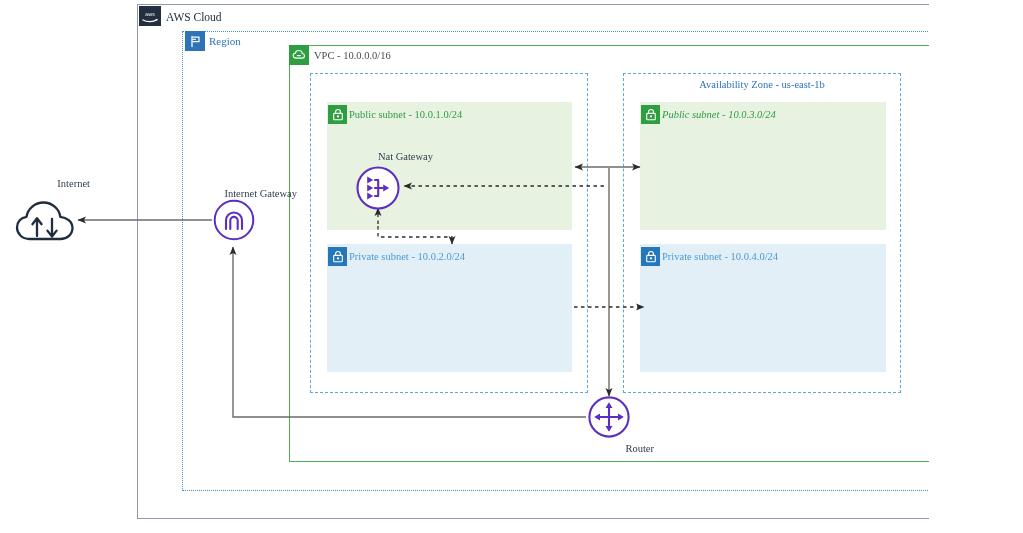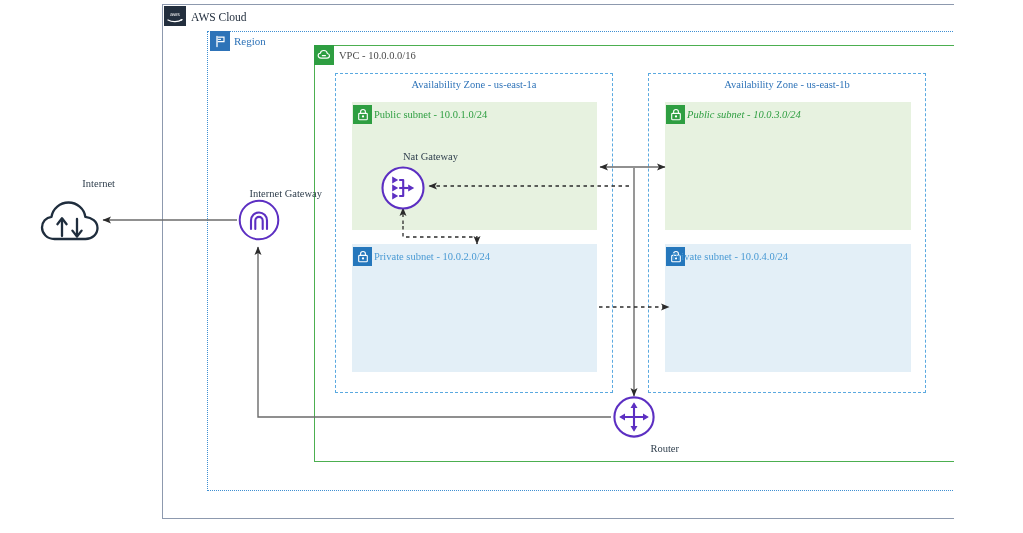--- a/index.html
+++ b/index.html
@@ -1,17 +1,17 @@
 <!DOCTYPE html>
 <html><head>
 <meta charset="utf-8">
 <style>
   html,body{margin:0;padding:0;background:#ffffff;}
   body{font-family:"Liberation Serif", serif;}
-  #canvas{position:relative;width:929px;height:533px;background:#ffffff;overflow:hidden;margin-left:25px;}
+  #canvas{position:relative;width:929px;height:533px;background:#ffffff;overflow:hidden;}
 
   .box{position:absolute;box-sizing:border-box;}
 
   
   .aws-cloud{border:1px solid #8d99ae;background:#ffffff;}
   .aws-badge{position:absolute;width:22px;height:20px;background:#232f3e;display:flex;
              align-items:center;justify-content:center;}
   .aws-badge svg{display:block;}
   .cloud-title{position:absolute;font-size:11.5px;color:#232f3e;white-space:nowrap;}
 
@@ -86,21 +86,20 @@
     <svg width="14" height="13" viewBox="0 0 14 13">
       <path d="M4.1,9.1 C2.2,9.1 1.2,7.9 1.2,6.6 C1.2,5.4 2.1,4.4 3.3,4.3
                C3.6,2.6 5.1,1.5 6.8,1.5 C8.6,1.5 10.1,2.8 10.3,4.5
                C11.6,4.7 12.5,5.6 12.5,6.8 C12.5,8.1 11.4,9.1 10,9.1 Z" fill="none" stroke="#ffffff" stroke-width="1.15" stroke-linejoin="round"></path>
       <path d="M5.3,6.6 L8.5,6.6" stroke="#ffffff" stroke-width="1.05" stroke-linecap="round"></path>
     </svg>
   </div>
   <div class="vpc-title" style="left:314px; top:50px;">VPC - 10.0.0.0/16</div>
 
   <div class="box az" style="left:310px; top:73px; width:278px; height:320px;"></div>
-  <div class="az-title" style="left:310px; top:79px; width:278px;">Availability Zone - us-east-1a</div>
 
   <div class="box subnet public" style="left:327px; top:102px; width:245px; height:128px;"></div>
   <div class="subnet-icon green" style="left:328px; top:105px;">
     <svg width="12" height="13" viewBox="0 0 12 13">
       <rect x="1.7" y="5.4" width="8.6" height="6.4" rx="0.9" fill="none" stroke="#ffffff" stroke-width="1.1"></rect>
       <path d="M3.6,5.4 L3.6,3.8 C3.6,2.35 4.75,1.5 6,1.5 C7.25,1.5 8.4,2.35 8.4,3.8 L8.4,5.4" fill="none" stroke="#ffffff" stroke-width="1.1"></path>
       <circle cx="6" cy="8.4" r="1.15" fill="#ffffff"></circle>
     </svg>
   </div>
   <div class="subnet-title green" style="left:349px; top:109px;">Public subnet - 10.0.1.0/24</div>
@@ -129,21 +128,21 @@
   <div class="subnet-title green" style="left:662px; top:109px;font-style:italic;">Public subnet - 10.0.3.0/24</div>
 
   <div class="box subnet private" style="left:640px; top:244px; width:246px; height:128px;"></div>
   <div class="subnet-icon blue" style="left:641px; top:247px;">
     <svg width="12" height="13" viewBox="0 0 12 13">
       <rect x="1.7" y="5.4" width="8.6" height="6.4" rx="0.9" fill="none" stroke="#ffffff" stroke-width="1.1"></rect>
       <path d="M3.6,5.4 L3.6,3.8 C3.6,2.35 4.75,1.5 6,1.5 C7.25,1.5 8.4,2.35 8.4,3.8 L8.4,5.4" fill="none" stroke="#ffffff" stroke-width="1.1"></path>
       <circle cx="6" cy="8.4" r="1.15" fill="#ffffff"></circle>
     </svg>
   </div>
-  <div class="subnet-title blue" style="left:647px; top:251px;text-align:center;">Private subnet - 10.0.4.0/24</div>
+  <div class="subnet-title blue" style="left:662px; top:251px;text-align:center;">Private subnet - 10.0.4.0/24</div>
 
   <svg id="wires" viewBox="0 0 1023 533">
     <defs>
       <marker id="ah" markerWidth="9" markerHeight="9" refX="8" refY="4.5" orient="auto" markerUnits="userSpaceOnUse">
         <path d="M0,1 L8.5,4.5 L0,8 L2,4.5 Z" fill="#2b2b2b"></path>
       </marker>
       <marker id="ah-start" markerWidth="9" markerHeight="9" refX="1" refY="4.5" orient="auto" markerUnits="userSpaceOnUse">
         <path d="M9,1 L0.5,4.5 L9,8 L7,4.5 Z" fill="#2b2b2b"></path>
       </marker>
     </defs>

